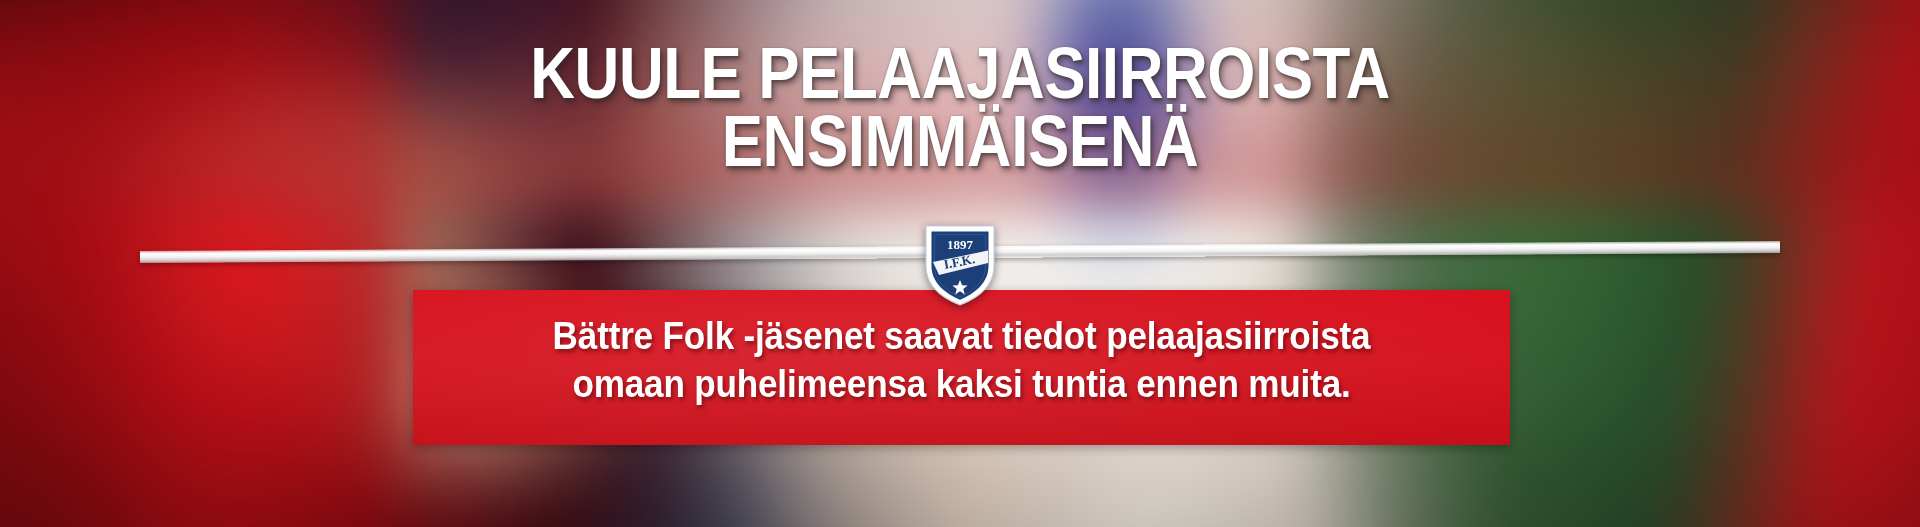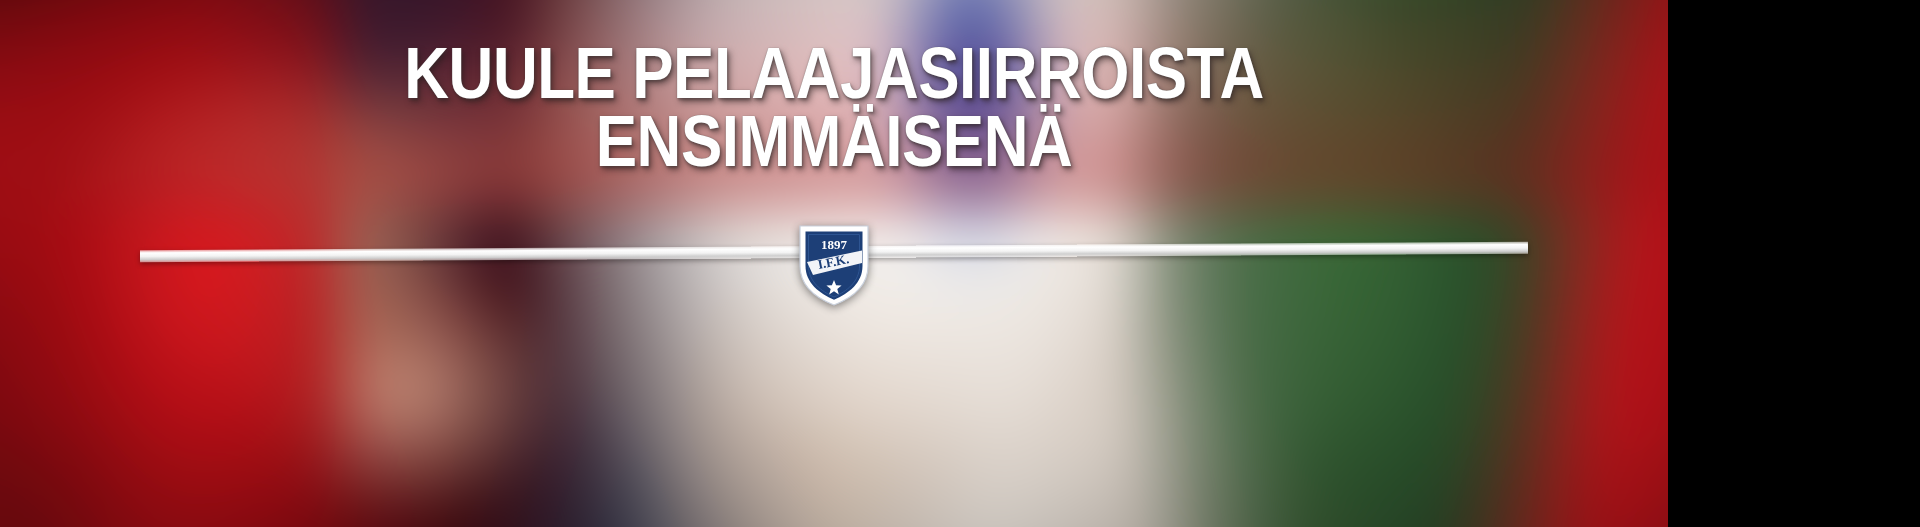--- a/index.html
+++ b/index.html
@@ -6,21 +6,21 @@
     margin: 0;
     padding: 0;
     background: #000;
   }
   body {
     font-family: "Liberation Sans", sans-serif;
   }
 
   .banner {
     position: relative;
-    width: 1668px;
+    width: 1920px;
     height: 527px;
     overflow: hidden;
     background: #8a1016;
   }
 
   
   .bg-photo {
     position: absolute;
     inset: -60px;
     filter: blur(26px) saturate(1.12);
@@ -234,15 +234,21 @@
         <path d="M11 40 L66 28.5 L66 41 L17 53 Z" fill="#f2f4f8"></path>
 
         <text x="38" y="27" text-anchor="middle" font-family="Liberation Serif, serif" font-size="13" font-weight="700" fill="#ffffff">1897</text>
 
         <text x="38" y="44" text-anchor="middle" font-family="Liberation Serif, serif" font-size="13" font-weight="700" fill="#1d3f77" transform="rotate(-11 38 43)">I.F.K.</text>
 
         <polygon fill="#ffffff" points="38,58 40.1,63.2 45.6,63.5 41.3,67 42.8,72.4 38,69.3 33.2,72.4 34.7,67 30.4,63.5 35.9,63.2"></polygon>
       </svg>
     </div>
 
+    <div class="msgbox">
+      <div class="msgbox-text">
+        <span class="msg-line">Bättre Folk -jäsenet saavat tiedot pelaajasiirroista</span>
+        <span class="msg-line">omaan puhelimeensa kaksi tuntia ennen muita.</span>
+      </div>
+    </div>
 
   </div>
 </div>
 
 </body></html>

